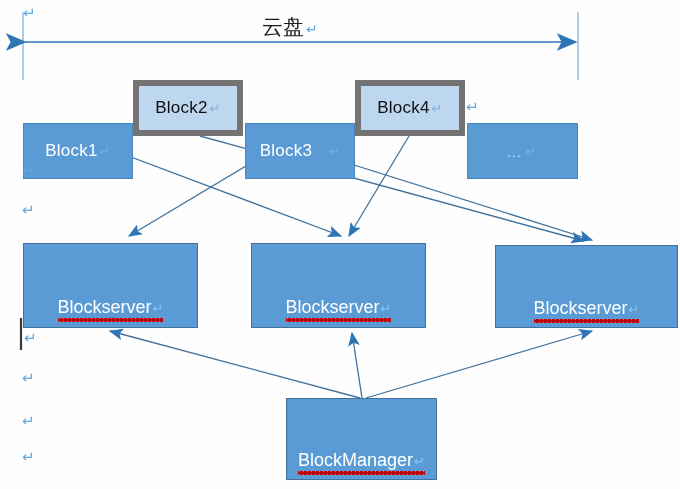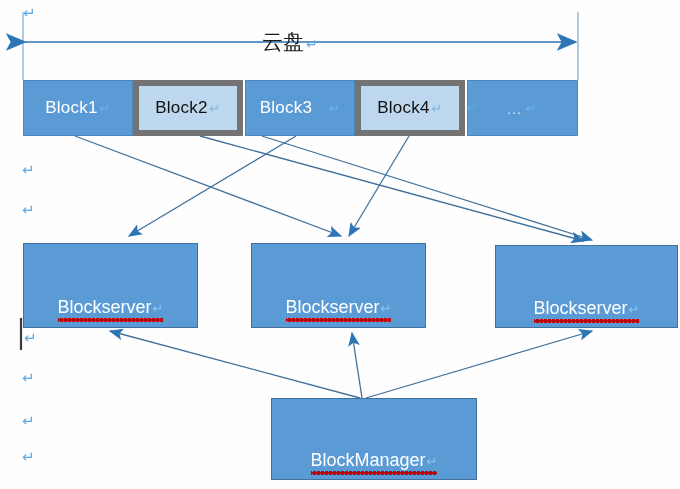--- a/index.html
+++ b/index.html
@@ -10,21 +10,21 @@
   }
   #canvas{position:absolute;inset:0;width:680px;height:489px;}
   svg.layer{position:absolute;left:0;top:0;width:680px;height:489px;pointer-events:none;}
 
   
   .block{
     position:absolute;box-sizing:border-box;
     display:flex;align-items:center;justify-content:center;
     font-size:17px;letter-spacing:.2px;white-space:nowrap;
   }
-  .block.dark{background:#5b9bd5;color:#ffffff;border:1px solid #4a87bd;}
+  .block.dark{background:#5b9bd5;color:#ffffff;border:1px solid #4a87bd;margin-top:43px;}
   .block.light{background:#bdd7ee;color:#101010;border:6px solid #737373;}
   .block .pil{font-size:13px;color:#6fb2e8;margin-left:2px;}
   .block.light .pil{color:#7fb3e0;}
   .block.dots{color:#cfe4f7;letter-spacing:2px;font-size:15px;}
 
   
   .node{
     position:absolute;box-sizing:border-box;
     background:#5b9bd5;border:1.5px solid #41719c;
     display:flex;align-items:center;justify-content:center;
@@ -98,21 +98,21 @@
 
     <line x1="200" y1="136" x2="584" y2="241" stroke="#41719c" stroke-width="1.3" marker-end="url(#ah)"></line>
 
     <line x1="262" y1="136" x2="592" y2="240" stroke="#41719c" stroke-width="1.3" marker-end="url(#ah)"></line>
 
     <line x1="360" y1="398" x2="110" y2="331" stroke="#41719c" stroke-width="1.3" marker-end="url(#ah)"></line>
     <line x1="362" y1="398" x2="352" y2="333" stroke="#41719c" stroke-width="1.3" marker-end="url(#ah)"></line>
     <line x1="366" y1="398" x2="592" y2="331" stroke="#41719c" stroke-width="1.3" marker-end="url(#ah)"></line>
   </svg>
 
-  <div class="dim-label" style="left:262px;top:28px;">
+  <div class="dim-label" style="left:262px;top:13px;">
     <span>云盘</span><span class="pil">↵</span>
   </div>
 
   <div class="block dark" style="left:23px;top:80px;width:110px;height:56px;">
     <span>Block1</span>
     <span class="pil">↵</span>
   </div>
 
   <div class="block light" style="left:133px;top:80px;width:110px;height:56px;">
     <span>Block2</span>
@@ -148,21 +148,21 @@
     </span>
   </div>
 
   <div class="node" style="left:495px;top:245px;width:183px;height:83px;">
     <span class="lbl">
       <span>Blockserver</span><span class="pil">↵</span>
       <span class="squig"></span>
     </span>
   </div>
 
-  <div class="node" style="left:271px;top:398px;width:206px;height:82px;">
+  <div class="node" style="left:286px;top:398px;width:151px;height:82px;">
     <span class="lbl">
       <span>BlockManager</span><span class="pil">↵</span>
       <span class="squig"></span>
     </span>
   </div>
 
   <div class="pilcrow" style="left:23px;top:6px;">↵</div>
   <div class="pilcrow" style="left:22px;top:163px;">↵</div>
   <div class="pilcrow" style="left:22px;top:203px;">↵</div>
   <div class="pilcrow" style="left:24px;top:331px;">↵</div>

